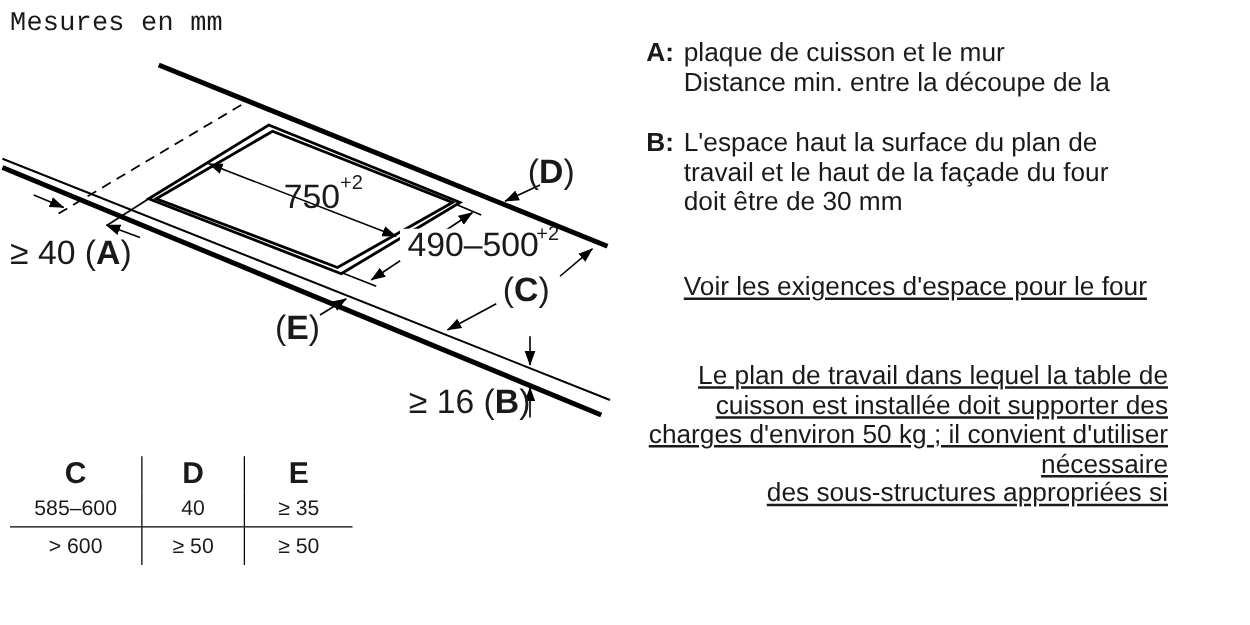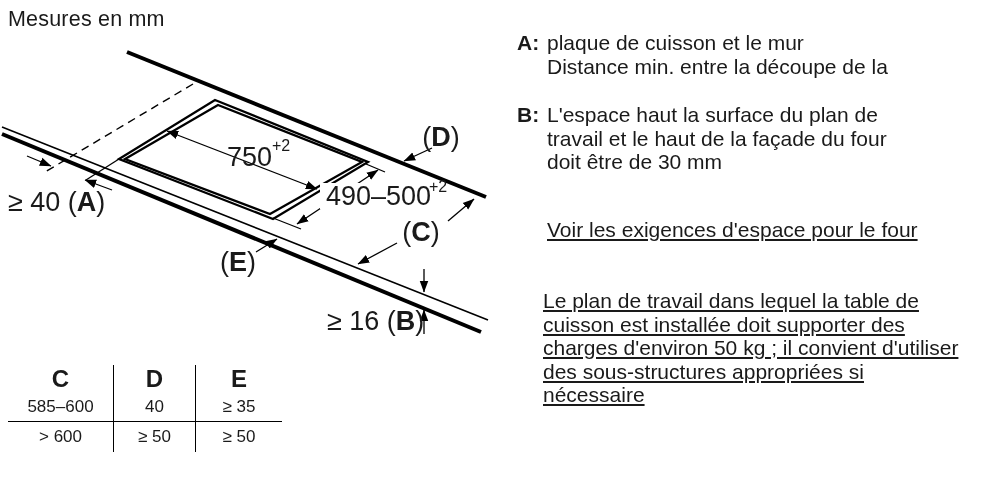--- a/index.html
+++ b/index.html
@@ -2,21 +2,21 @@
 <html><head>
 <meta charset="utf-8">
 <style>
   html,body{margin:0;padding:0;}
   body{
     width:1000px;height:500px;position:relative;overflow:hidden;
     background:#ffffff;color:#1a1a1a;
     font-family:"Liberation Sans","DejaVu Sans",sans-serif;
   }
   .abs{position:absolute;}
-  #page-title{left:8px;top:7px;font-size:21.5px;letter-spacing:.2px;}
+  #page-title{left:8px;top:7px;font-size:21.5px;letter-spacing:.2px;font-family:Liberation Mono, monospace;}
   
   #diagram{left:0;top:0;width:500px;height:360px;}
   #diagram line,#diagram polygon{stroke:#000;fill:none;}
   .w-thick{stroke-width:4px;}
   .w-thin{stroke-width:1.6px;}
   .w-med{stroke-width:2.3px;}
   .w-dim{stroke-width:1.3px;}
   .dashed{stroke-dasharray:8 5.5;stroke-width:1.4px;}
   #diagram text{fill:#1a1a1a;font-size:27px;}
   #diagram .sup{font-size:16px;}
@@ -27,21 +27,21 @@
     grid-template-columns:105px 82px 87px;grid-template-rows:28px 29px 30px;}
   #dim-table .cell{display:flex;align-items:center;justify-content:center;
     font-size:17px;white-space:nowrap;}
   #dim-table .hd{font-weight:bold;font-size:24px;}
   #dim-table .c2,#dim-table .c3{border-left:1.9px solid #000;}
   #dim-table .r1{border-bottom:1.9px solid #000;}
   
   .note{font-size:21px;line-height:23.5px;white-space:nowrap;text-decoration:underline;}
   .note .lbl{position:absolute;left:517px;font-weight:bold;}
   .note .body{position:absolute;left:547px;}
-  #load-note{left:543px;top:289px;}
+  #load-note{left:519px;top:289px;text-align:right;}
 </style>
 </head>
 <body>
 
 <div class="abs" id="page-title">Mesures en mm</div>
 
 <svg class="abs" id="diagram" viewBox="0 0 500 360">
   <defs>
     <marker id="ah" viewBox="0 0 9 8" refX="8.6" refY="4" markerWidth="9" markerHeight="8" orient="auto-start-reverse">
         <path d="M0,0.7 L9,4 L0,7.3 z" fill="#000"></path>
@@ -116,15 +116,15 @@
     <div>doit être de 30 mm</div>
   </div>
 </div>
 
 <div class="abs note" style="left:547px;top:218px;">Voir les exigences d'espace pour le four</div>
 
 <div class="abs note" id="load-note">
   <div>Le plan de travail dans lequel la table de</div>
   <div>cuisson est installée doit supporter des</div>
   <div>charges d'environ 50 kg ; il convient d'utiliser</div>
+  <div>nécessaire</div>
   <div>des sous-structures appropriées si</div>
-  <div>nécessaire</div>
 </div>
 
 </body></html>

